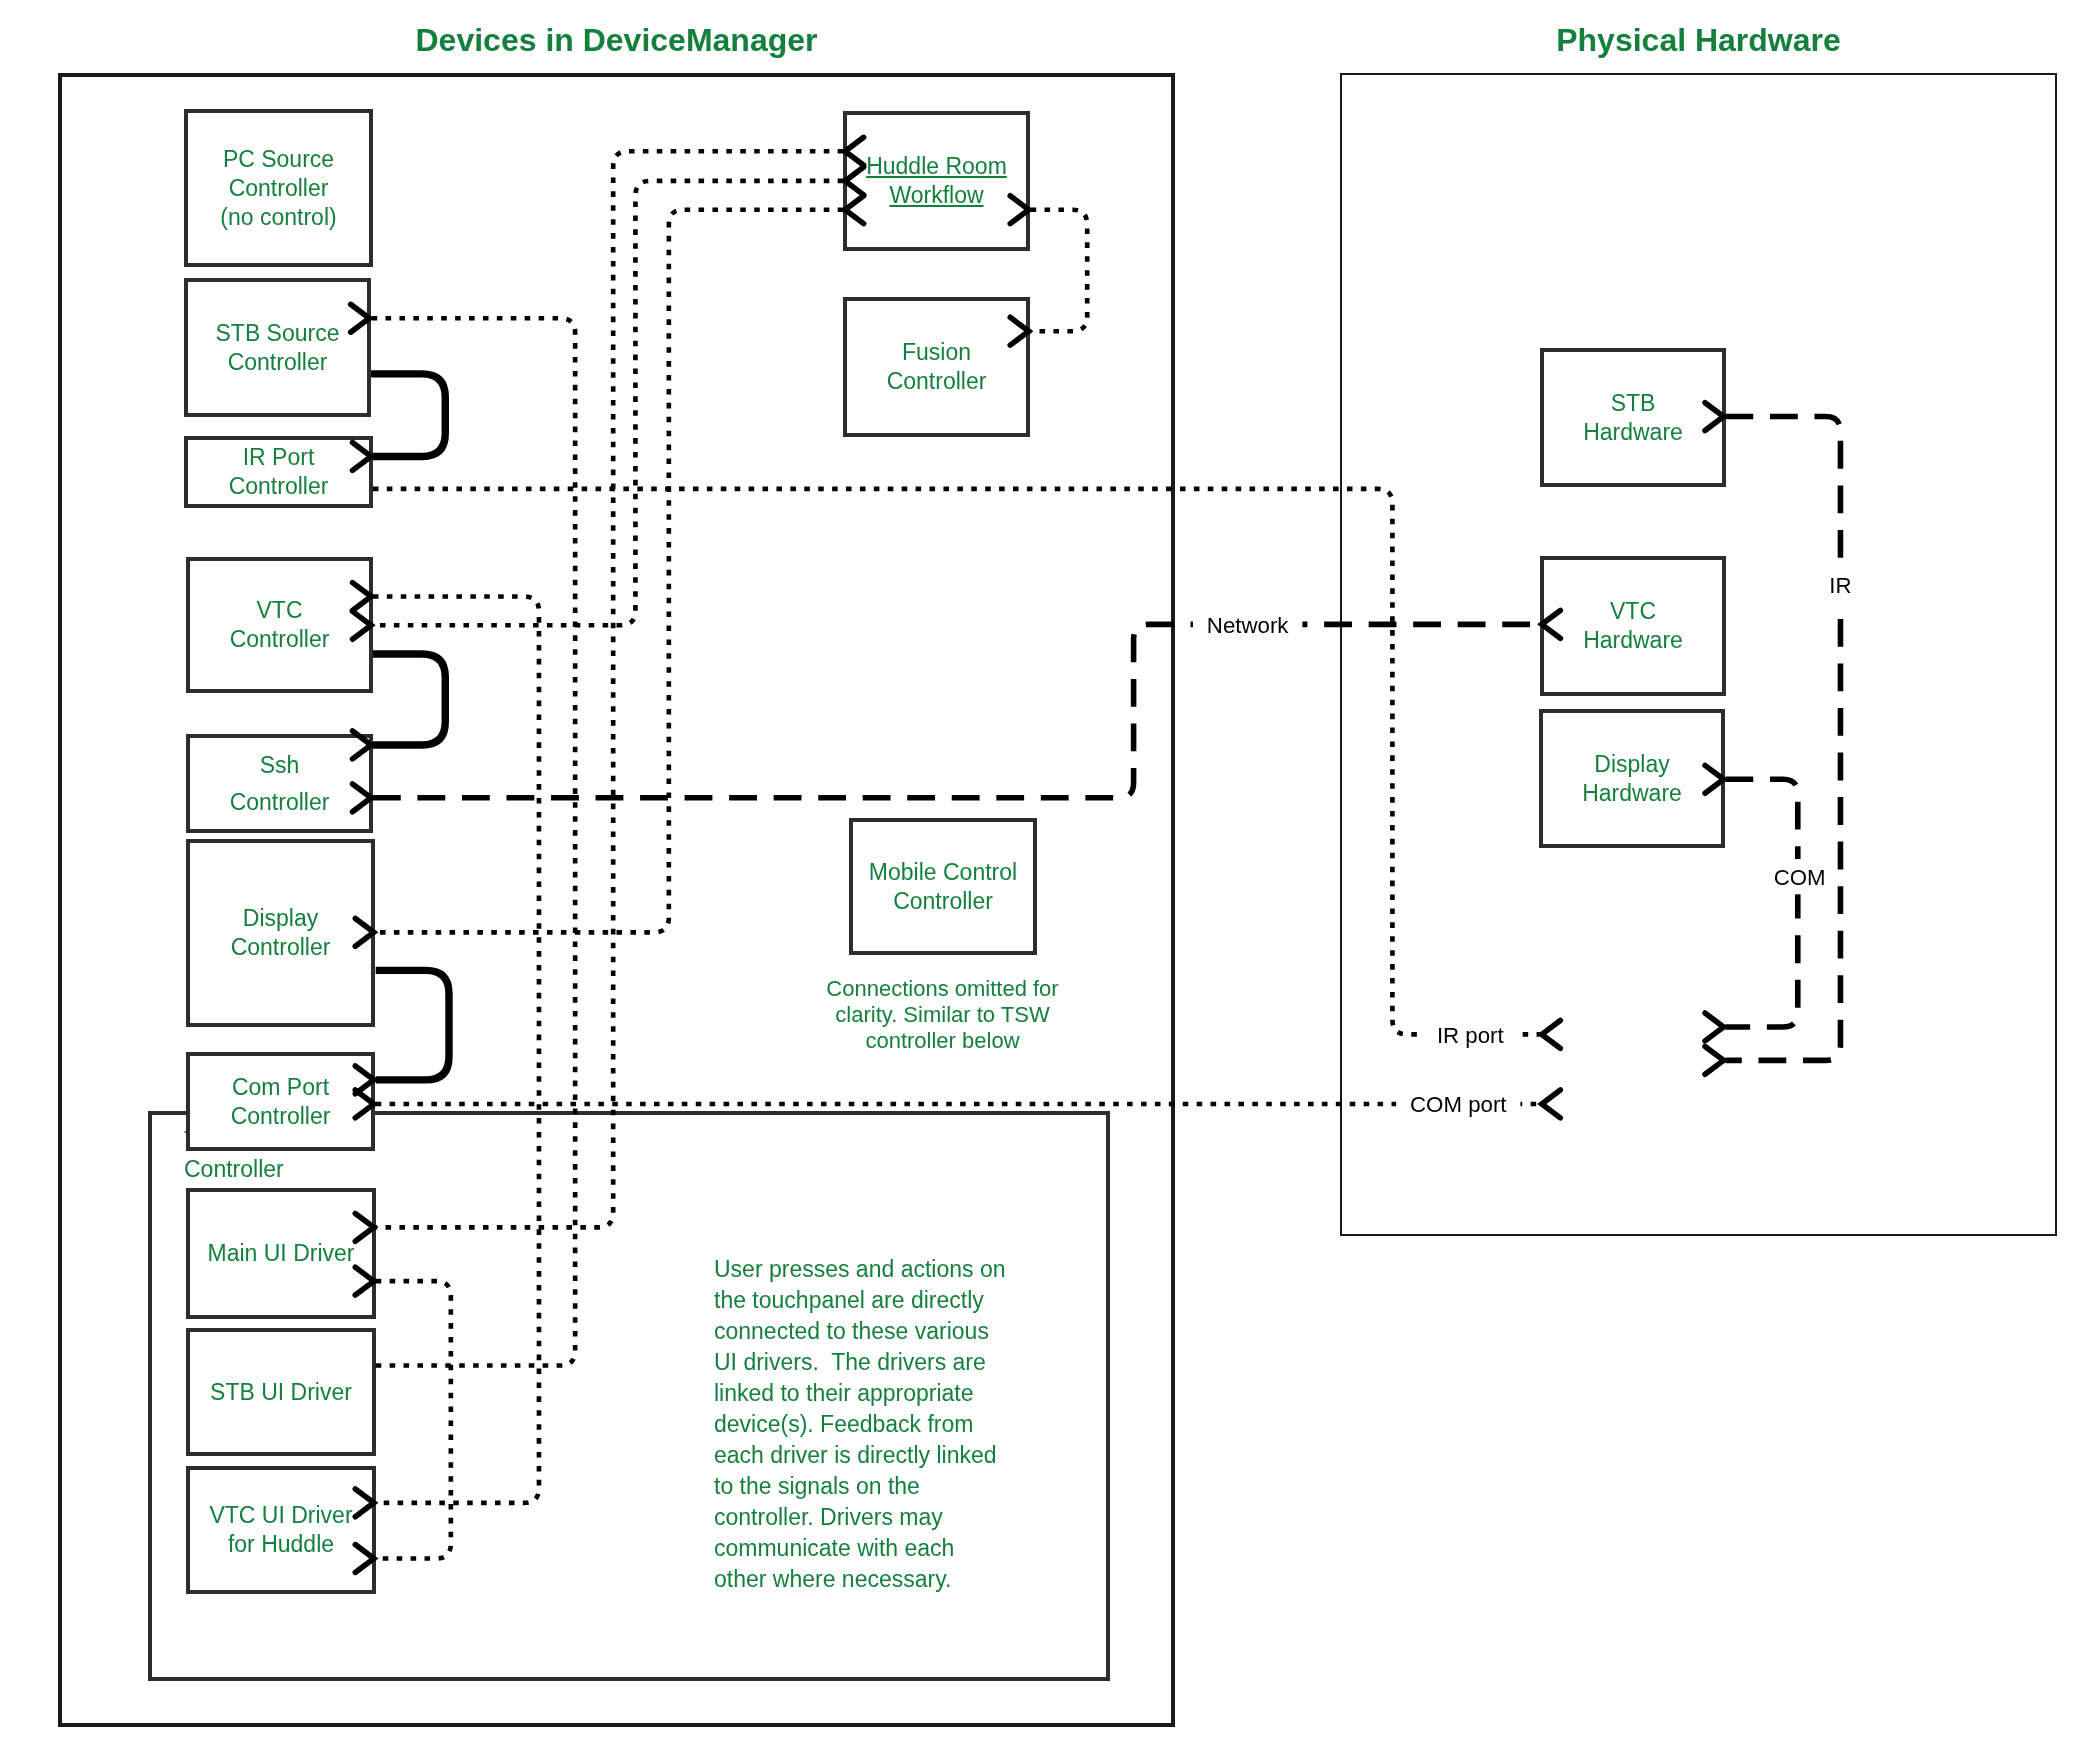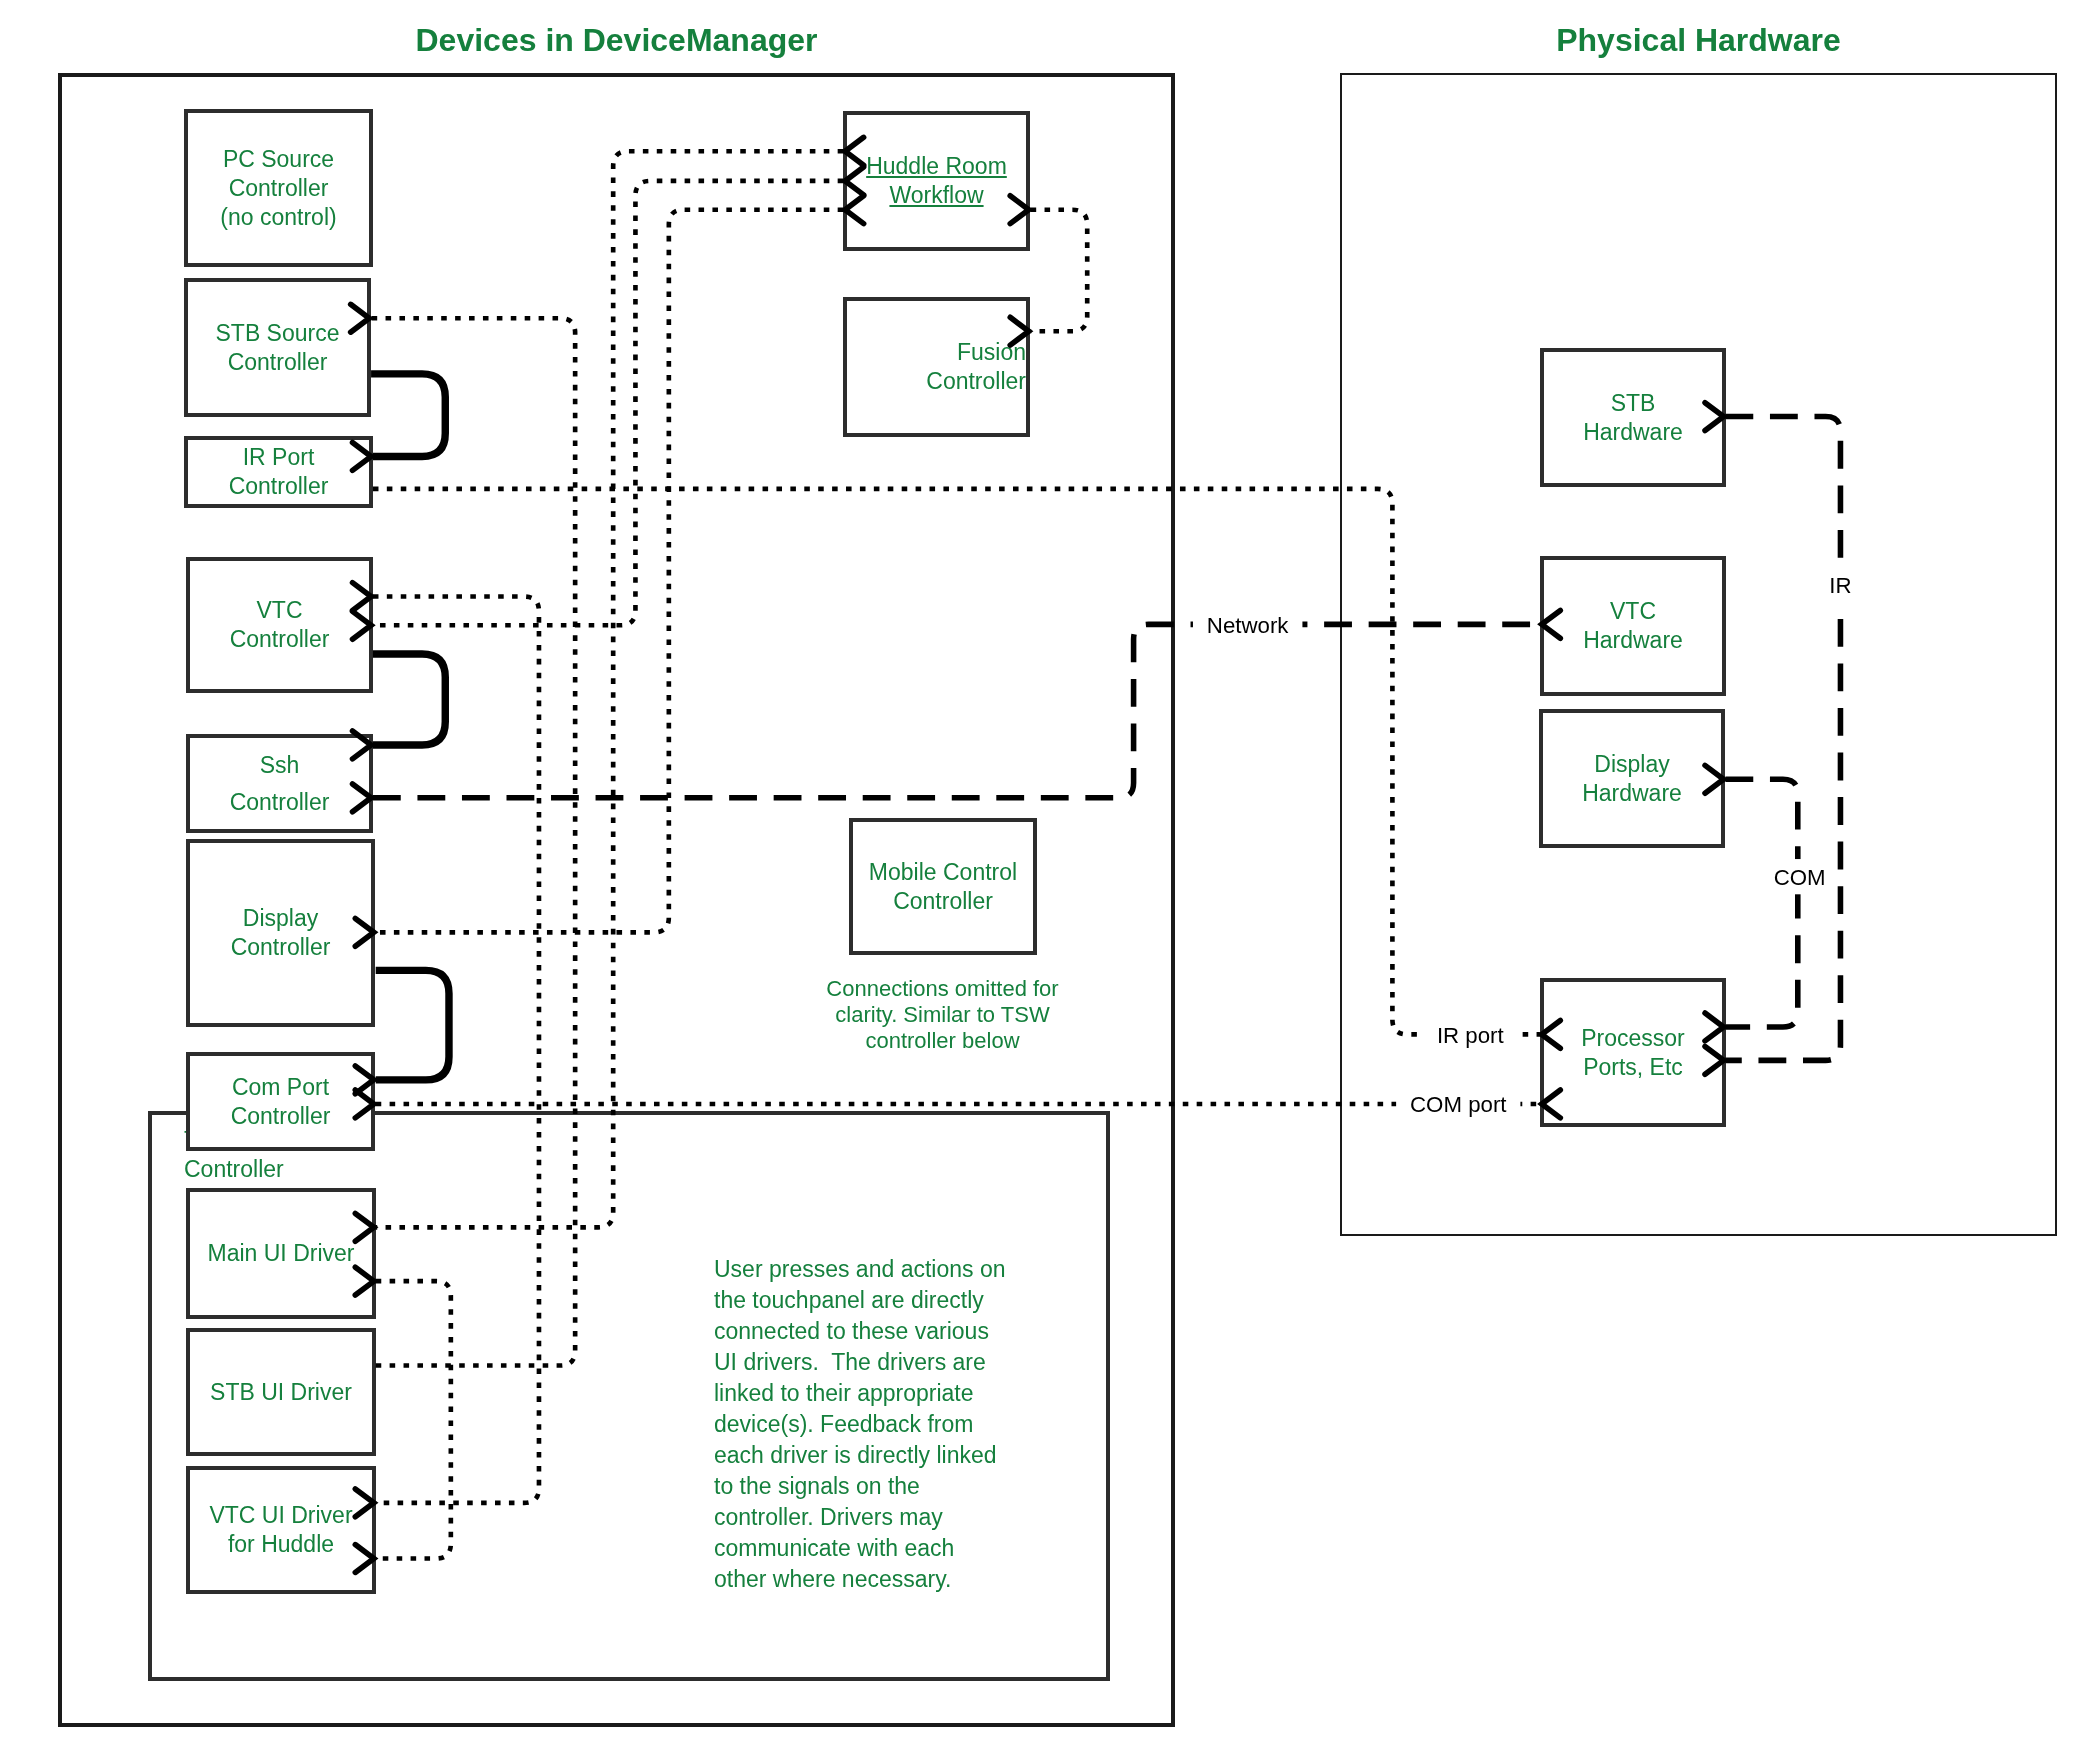--- a/index.html
+++ b/index.html
@@ -69,21 +69,21 @@
   </div>
   <div class="box" style="left:186px;top:1052px;width:189px;height:99px;">
     <div>Com Port</div>
     <div>Controller</div>
   </div>
 
   <div class="box" style="left:843px;top:111px;width:187px;height:140px;text-decoration:underline;">
     <div>Huddle Room</div>
     <div>Workflow</div>
   </div>
-  <div class="box" style="left:843px;top:297px;width:187px;height:140px;align-items:flex-end;">
+  <div class="box" style="left:843px;top:297px;width:187px;height:140px;">
     <div>Fusion</div>
     <div>Controller</div>
   </div>
   <div class="box" style="left:849px;top:818px;width:188px;height:137px;">
     <div>Mobile Control</div>
     <div>Controller</div>
   </div>
   <div class="note" style="left:757px;top:976px;width:371px;">
     <div>Connections omitted for</div>
     <div>clarity. Similar to TSW</div>
@@ -120,24 +120,20 @@
     <div>Hardware</div>
   </div>
   <div class="box" style="left:1540px;top:556px;width:186px;height:140px;">
     <div>VTC</div>
     <div>Hardware</div>
   </div>
   <div class="box" style="left:1539px;top:709px;width:186px;height:139px;">
     <div>Display</div>
     <div>Hardware</div>
   </div>
-  <div class="box" style="left:1540px;top:978px;width:186px;height:149px;">
-    <div>Processor</div>
-    <div>Ports, Etc</div>
-  </div>
 
   <svg id="wires" width="2090" height="1758" viewBox="0 0 2253 1895">
     <defs>
       <marker id="arr" markerUnits="userSpaceOnUse" markerWidth="34" markerHeight="38" refX="5" refY="19" orient="auto-start-reverse">
         <path d="M 27,4 L 7,19 L 27,34" fill="none" stroke="#000" stroke-width="6" stroke-linecap="round" stroke-linejoin="miter"></path>
       </marker>
     </defs>
 
     <path class="wire dot" marker-start="url(#arr)" marker-end="url(#arr)" d="M 909 163 H 677 Q 661 163 661 179 V 1307 Q 661 1323 645 1323 H 405"></path>
     <path class="wire dot" marker-start="url(#arr)" marker-end="url(#arr)" d="M 909 195 H 701 Q 685 195 685 211 V 658 Q 685 674 669 674 H 402"></path>

